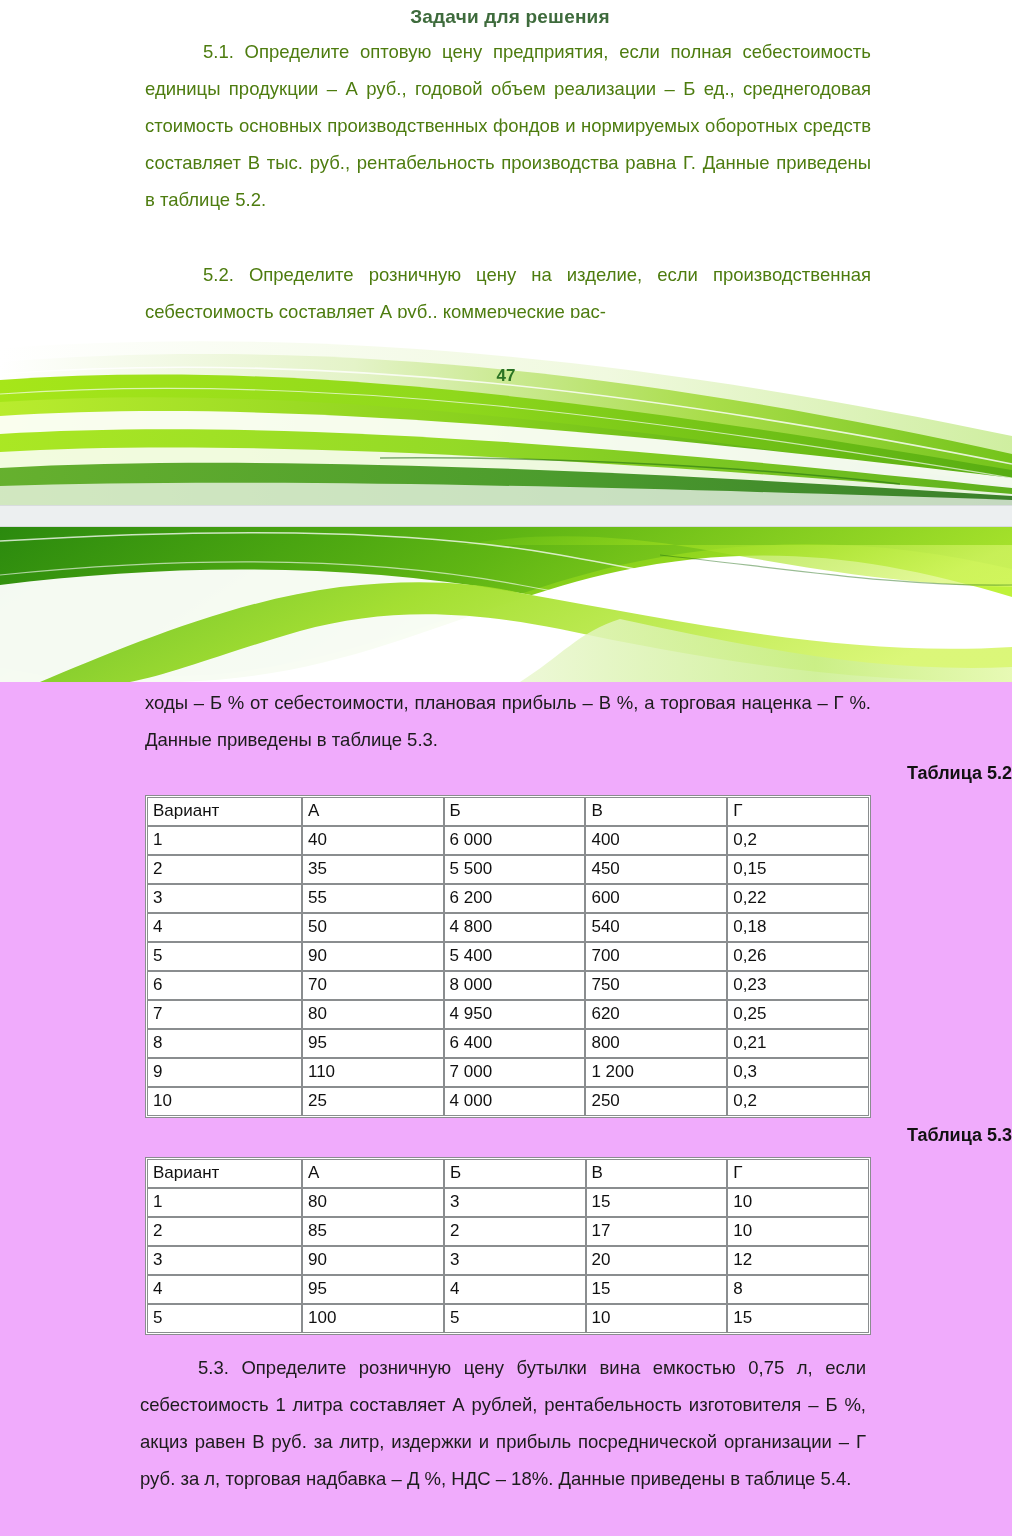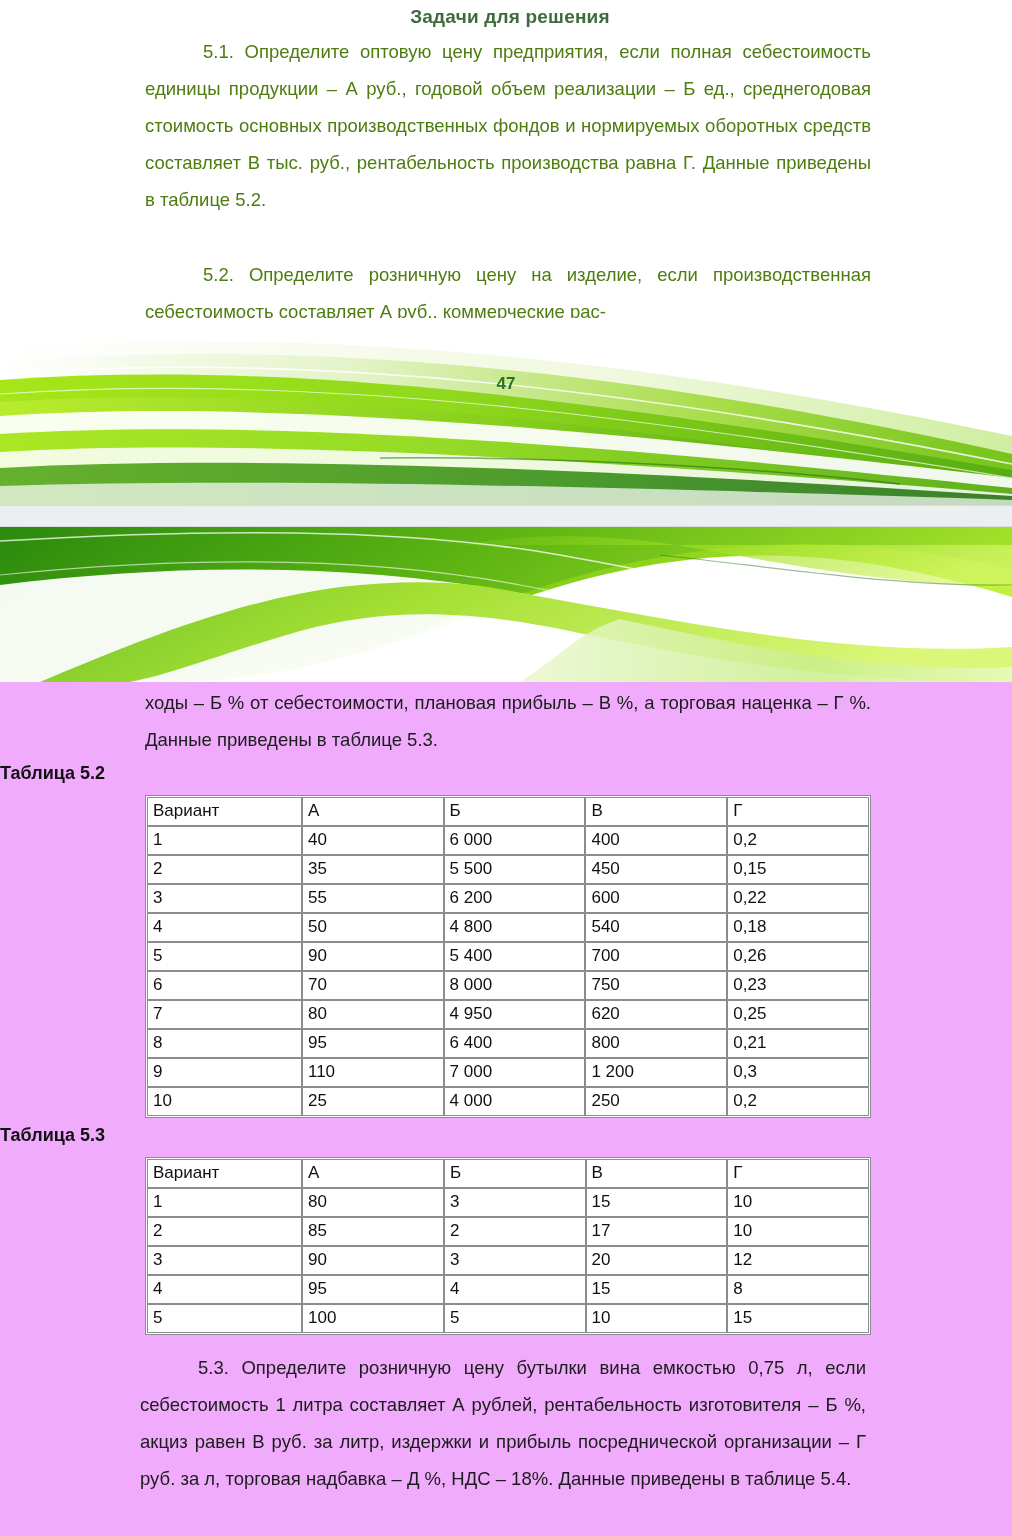--- a/index.html
+++ b/index.html
@@ -43,21 +43,20 @@
   .body-text.indent { text-indent: 58px; }
 
   .p51 { top: 33px; }
   .p52 { top: 256px; }
 
   .page-number {
     position: absolute; left: 0; width: 1012px;
     text-align: center;
     font-size: 17px; font-weight: bold;
     color: #2a7322;
-    margin-top: 8px;
   }
   .pn-47 { top: 366px; }
 
   
   .wave-art { position: absolute; left: 0; width: 1012px; overflow: hidden; }
   .wave-bottom-p1 { top: 318px; height: 187px; }
   .wave-top-p2 { top: 527px; height: 155px; }
 
   .wave-art svg { display: block; width: 1012px; height: 100%; }
 
@@ -89,21 +88,21 @@
     overflow: hidden;
   }
   .p2-inner { position: absolute; left: 0; top: 0; width: 1012px; }
 
   .p53-cont { position: absolute; left: 145px; top: 157px; width: 726px;
     font-size: 18.5px; line-height: 37px; color: #1c1c1c;
     text-align: justify; }
 
   .table-caption {
     position: absolute; left: 0; width: 1012px;
-    text-align: left;
+    text-align: right;
     font-size: 18px; font-weight: bold; color: #111;
   }
   .cap-52 { top: 236px; }
   .cap-53 { top: 598px; }
 
   table.data {
     position: absolute;
     left: 145px;
     width: 726px;
     border-collapse: separate;

